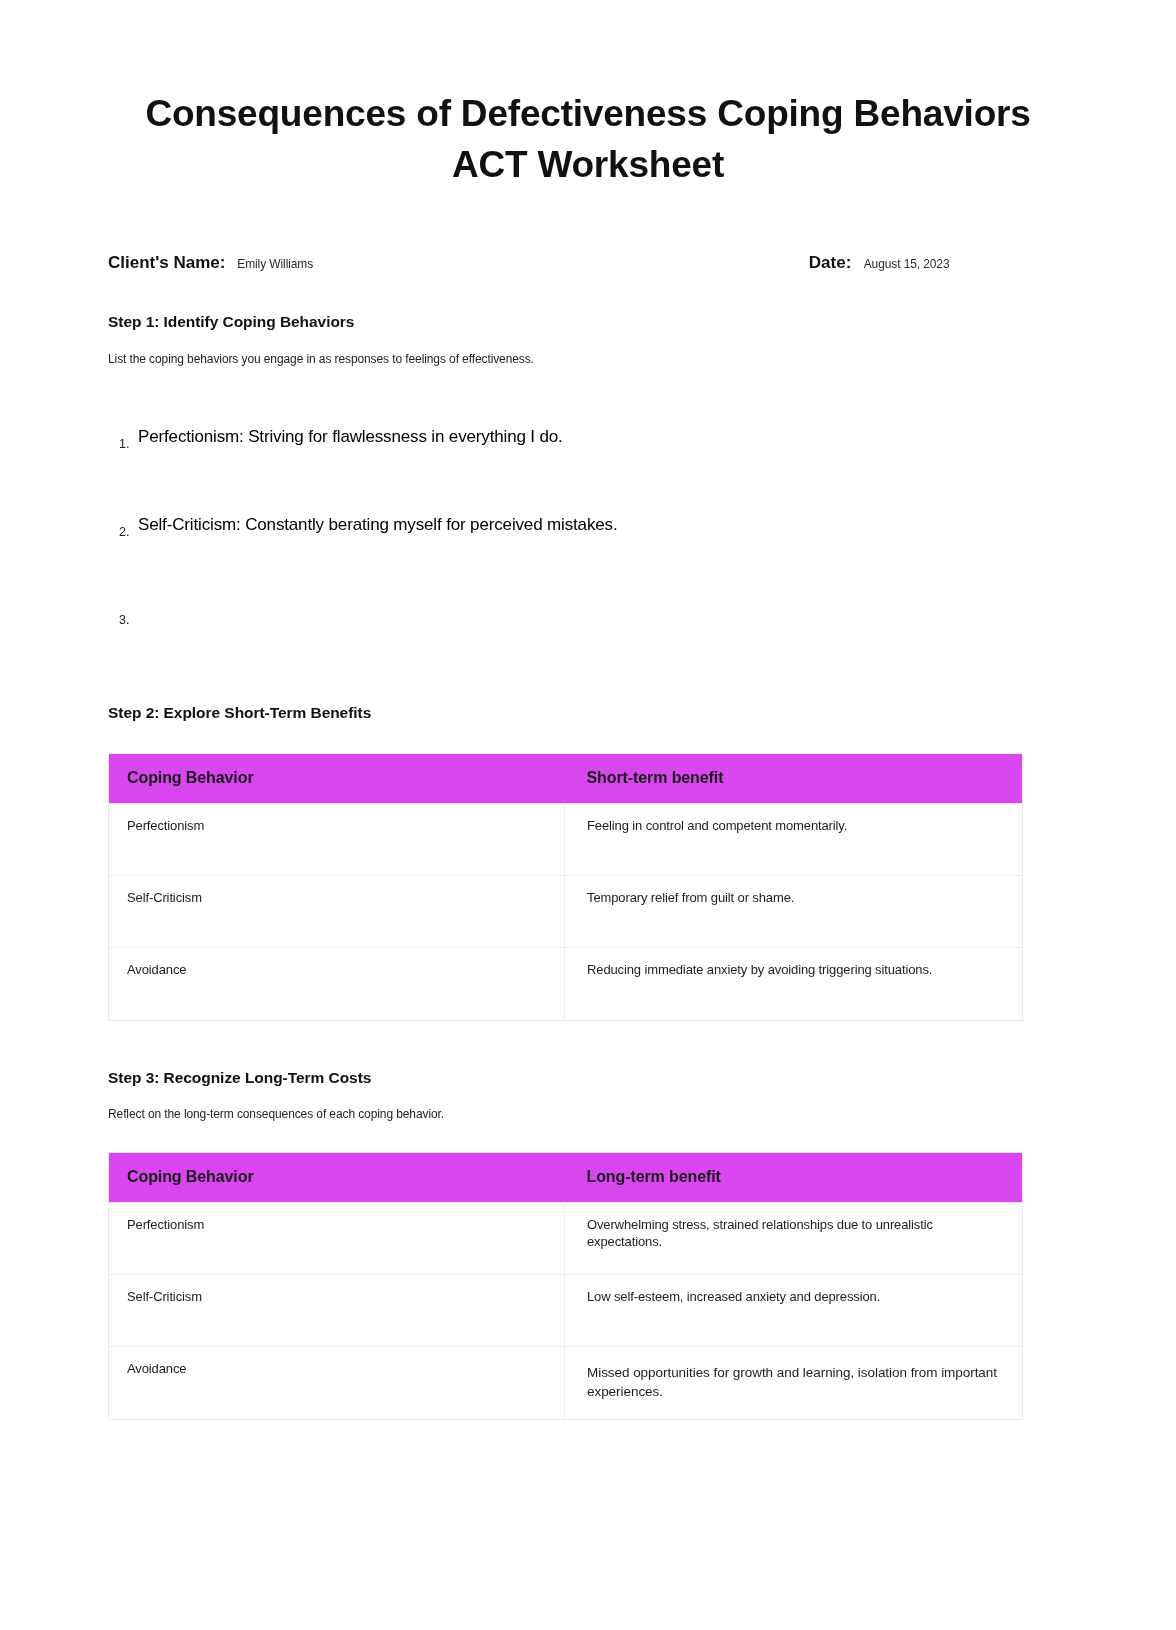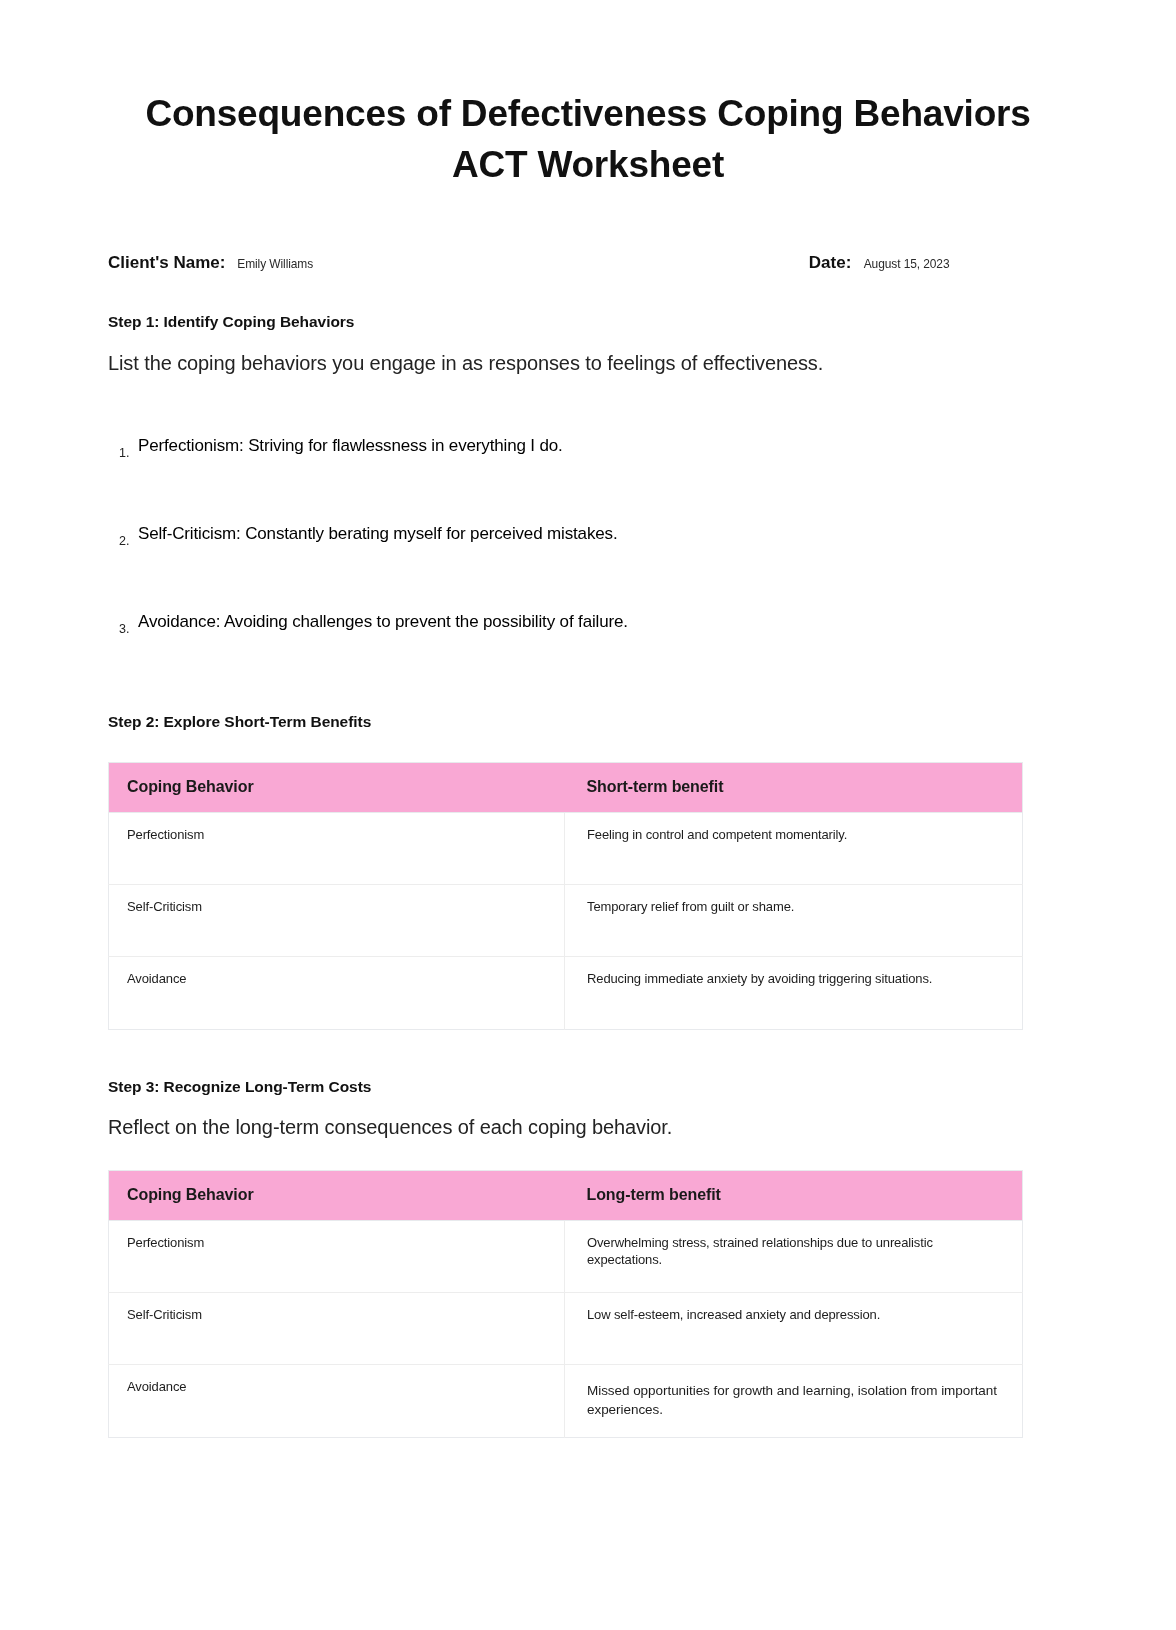--- a/index.html
+++ b/index.html
@@ -68,21 +68,21 @@
   }
 
   
   .step-heading {
     font-size: 15.5px;
     font-weight: bold;
     color: #111111;
     letter-spacing: -0.05px;
   }
   .step-desc {
-    font-size: 20px;
+    font-size: 12px;
     font-weight: normal;
     color: #232323;
     letter-spacing: -0.1px;
   }
 
   #step1-block { margin-top: 59px; }
   #step1-block .step-desc { margin-top: 21px; }
 
   
   .num-list {
@@ -131,21 +131,21 @@
     border: 1px solid #e8eaed;
     table-layout: fixed;
   }
   .wk-table th,
   .wk-table td {
     text-align: left;
     vertical-align: top;
     box-sizing: border-box;
   }
   .wk-table thead th {
-    background: #f9a8d4;
+    background: #d946ef;
     font-size: 16px;
     font-weight: bold;
     color: #1a1a1a;
     letter-spacing: -0.1px;
     padding: 15px 18px 16px 18px;
     border-bottom: 1px solid #e8eaed;
   }
   .wk-table thead th.col-a { width: 456px; }
   .wk-table thead th.col-b { width: 458px; padding-left: 22px; }
 
@@ -204,21 +204,20 @@
       <li class="num-item">
         <span class="num-marker">1.</span>
         <span class="num-text">Perfectionism: Striving for flawlessness in everything I do.</span>
       </li>
       <li class="num-item">
         <span class="num-marker">2.</span>
         <span class="num-text">Self-Criticism: Constantly berating myself for perceived mistakes.</span>
       </li>
       <li class="num-item">
         <span class="num-marker">3.</span>
-        <span class="num-text">Avoidance: Avoiding challenges to prevent the possibility of failure.</span>
       </li>
     </ol>
   </section>
 
   <section id="step2-block">
     <div class="step-heading">Step 2: Explore Short-Term Benefits</div>
 
     <table class="wk-table">
       <thead>
         <tr>

